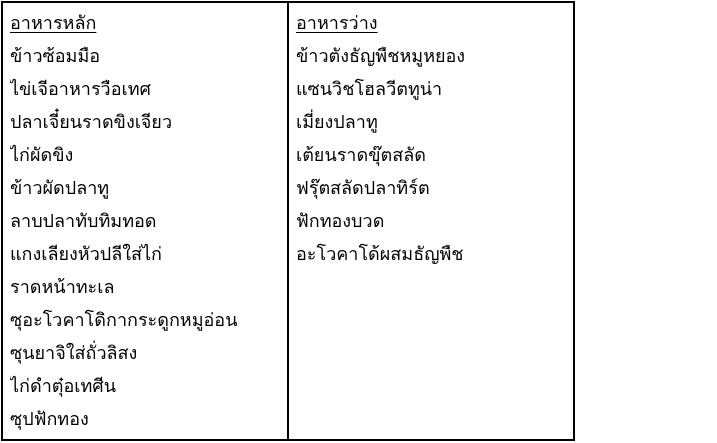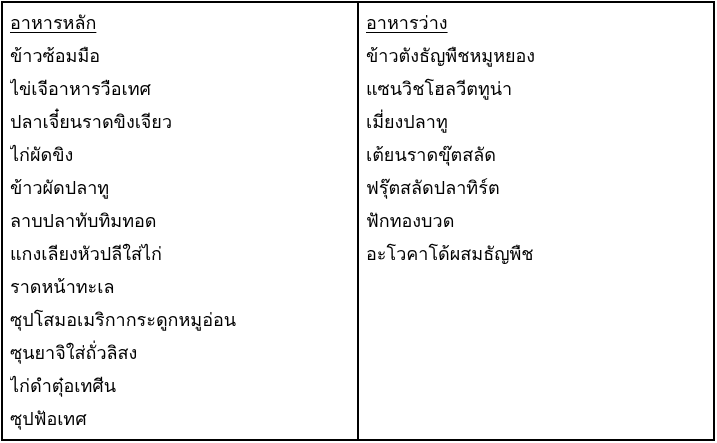--- a/index.html
+++ b/index.html
@@ -13,21 +13,21 @@
     height: 443px;
     background: var(--bg-color);
     position: relative;
     overflow: hidden;
     font-family: "DejaVu Sans", sans-serif;
   }
   .menu-table {
     position: absolute;
     left: 1px;
     top: 1px;
-    width: 714px;
+    width: 574px;
     height: 440px;
     border-collapse: collapse;
     table-layout: fixed;
   }
   .menu-table td {
     border: 2px solid var(--border-color);
     vertical-align: top;
     padding: 3px 7px 0 7px;
     width: 50%;
   }
@@ -53,24 +53,24 @@
         <td>
           <div class="cell-header">อาหารหลัก</div>
           <div class="item">ข้าวซ้อมมือ</div>
           <div class="item">ไข่เจีอาหารวือเทศ</div>
           <div class="item">ปลาเจี๋ยนราดขิงเจียว</div>
           <div class="item">ไก่ผัดขิง</div>
           <div class="item">ข้าวผัดปลาทู</div>
           <div class="item">ลาบปลาทับทิมทอด</div>
           <div class="item">แกงเลียงหัวปลีใส่ไก่</div>
           <div class="item">ราดหน้าทะเล</div>
-          <div class="item">ซุปโสมอเมริกากระดูกหมูอ่อน</div>
+          <div class="item">ซุอะโวคาโดิกากระดูกหมูอ่อน</div>
           <div class="item">ซุนยาจิใส่ถั่วลิสง</div>
           <div class="item">ไก่ดำตุ๋อเทศีน</div>
-          <div class="item">ซุปฟัอเทศ</div>
+          <div class="item">ซุปฟักทอง</div>
         </td>
         <td>
           <div class="cell-header">อาหารว่าง</div>
           <div class="item">ข้าวตังธัญพืชหมูหยอง</div>
           <div class="item">แซนวิชโฮลวีตทูน่า</div>
           <div class="item">เมี่ยงปลาทู</div>
           <div class="item">เต้ยนราดขุ๊ตสลัด</div>
           <div class="item">ฟรุ๊ตสลัดปลาทิร์ต</div>
           <div class="item">ฟักทองบวด</div>
           <div class="item">อะโวคาโด้ผสมธัญพืช</div>

